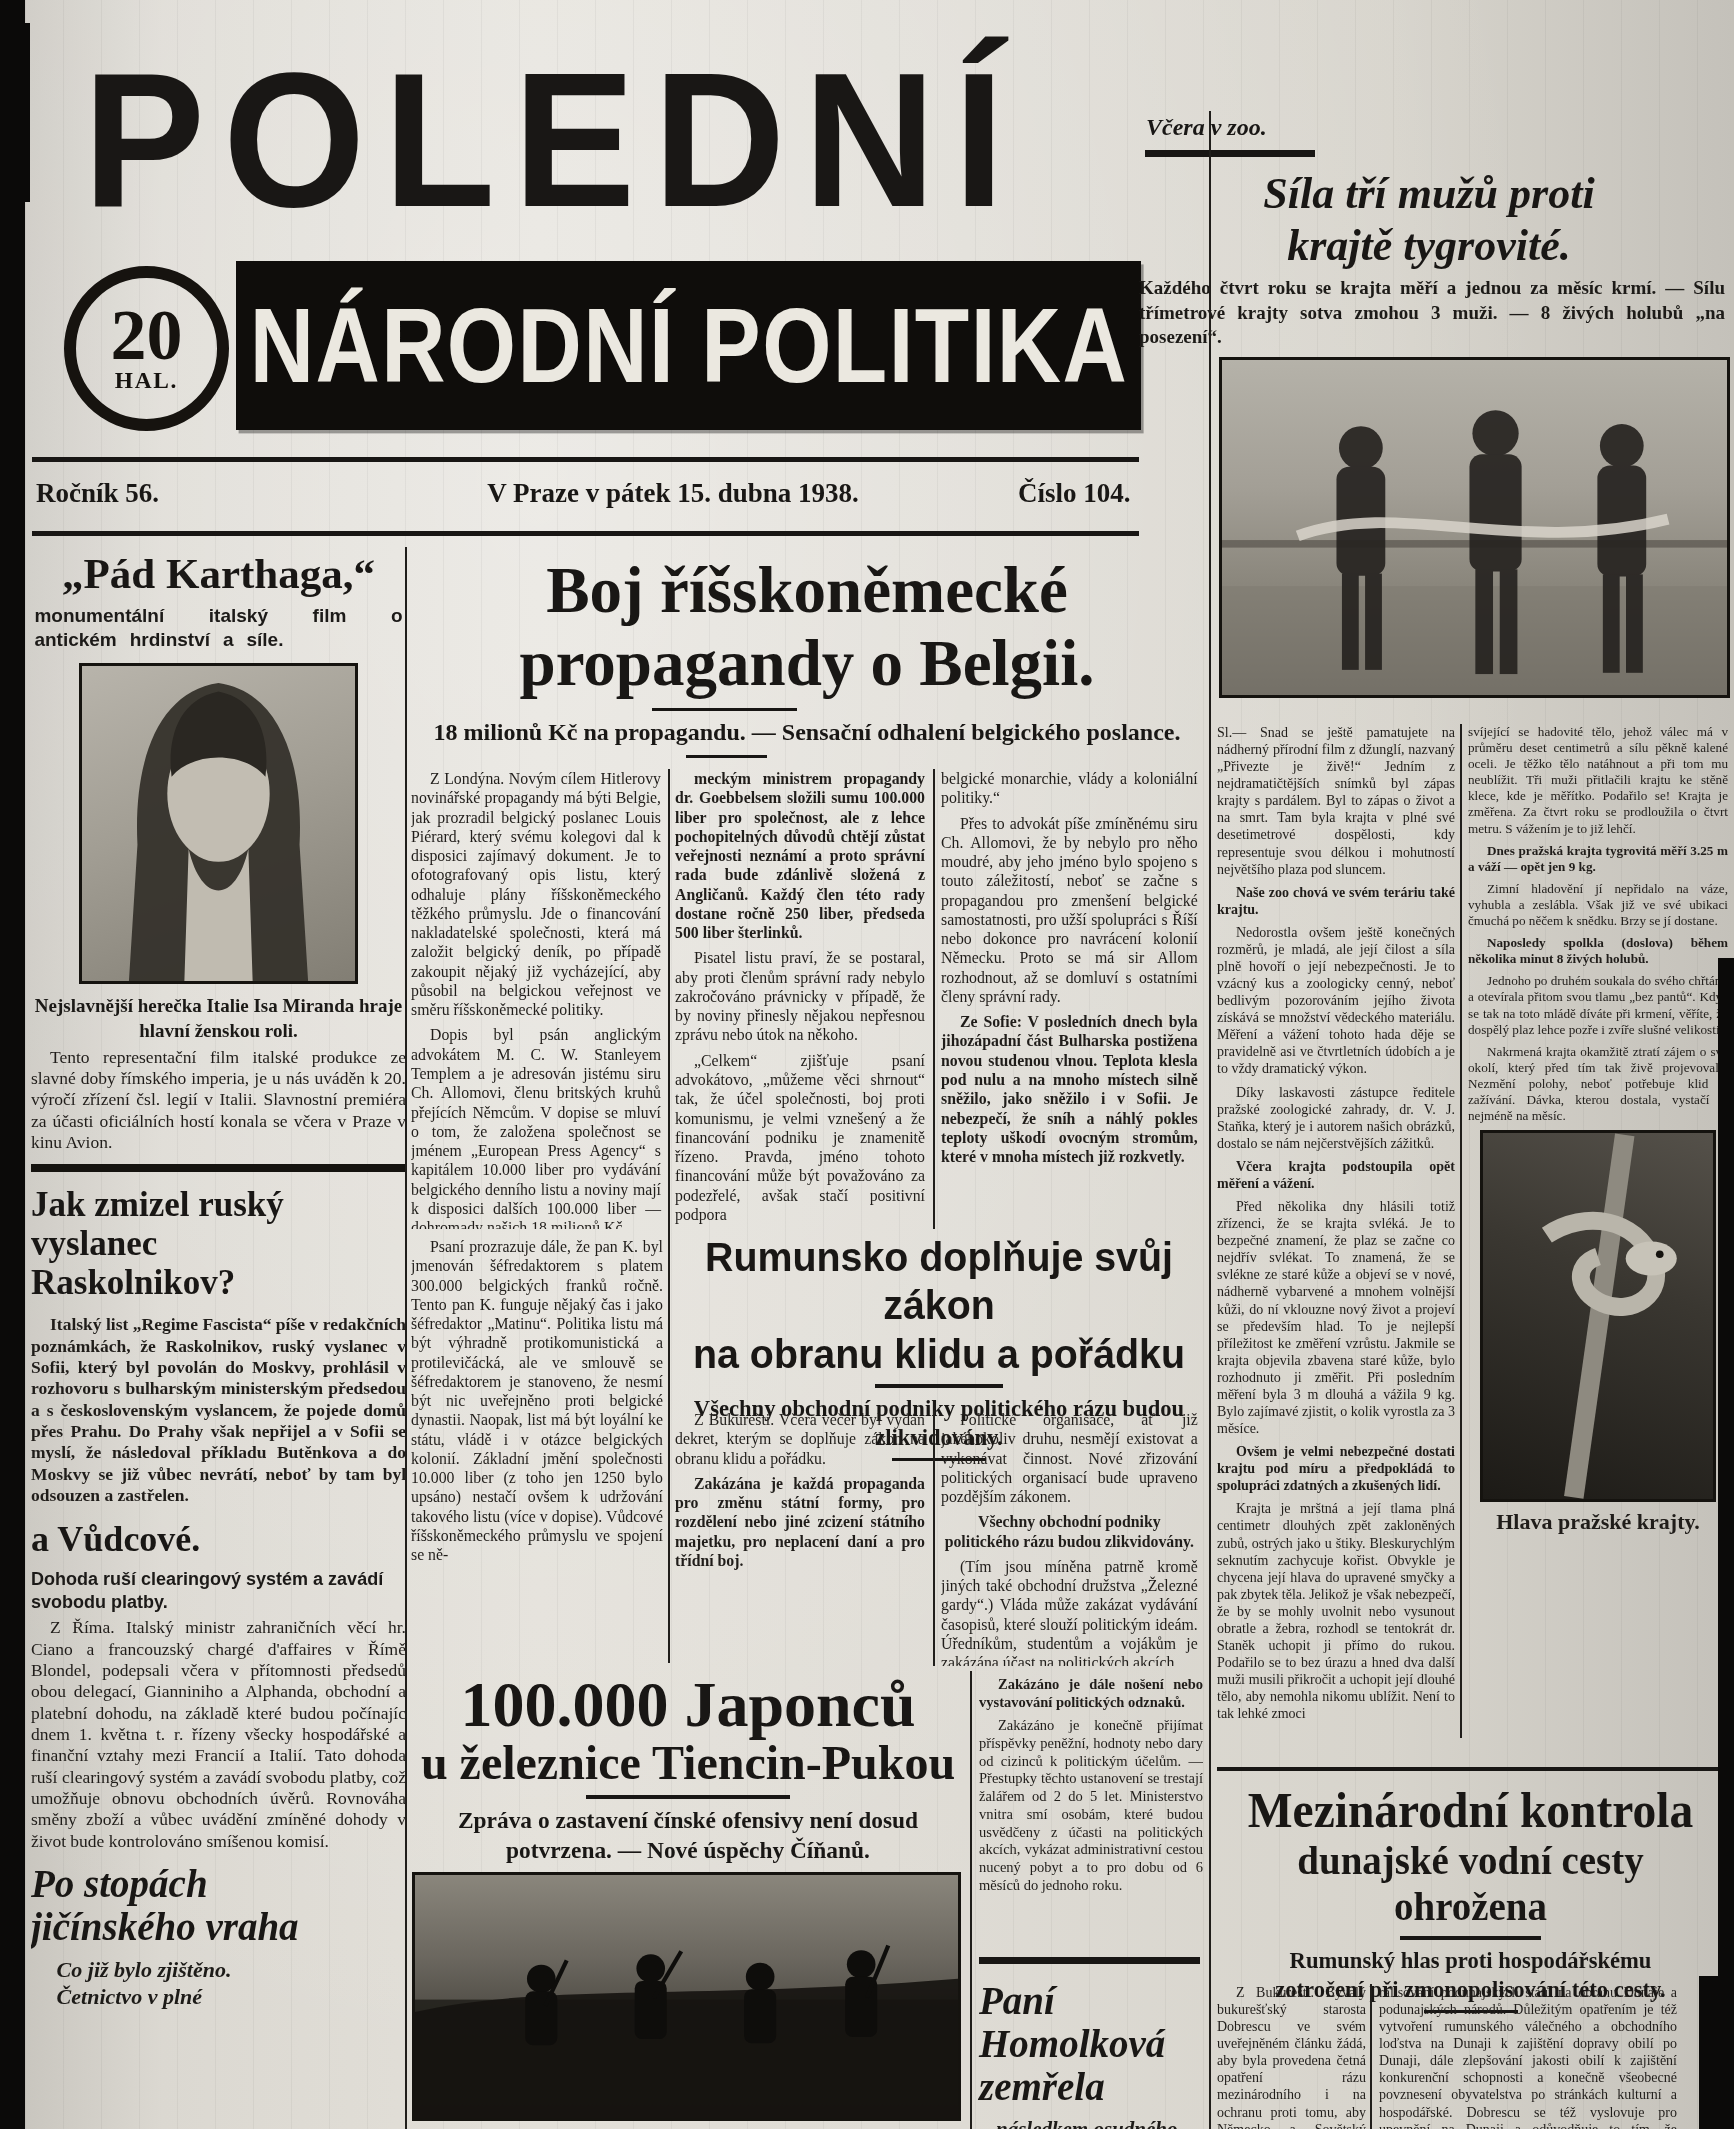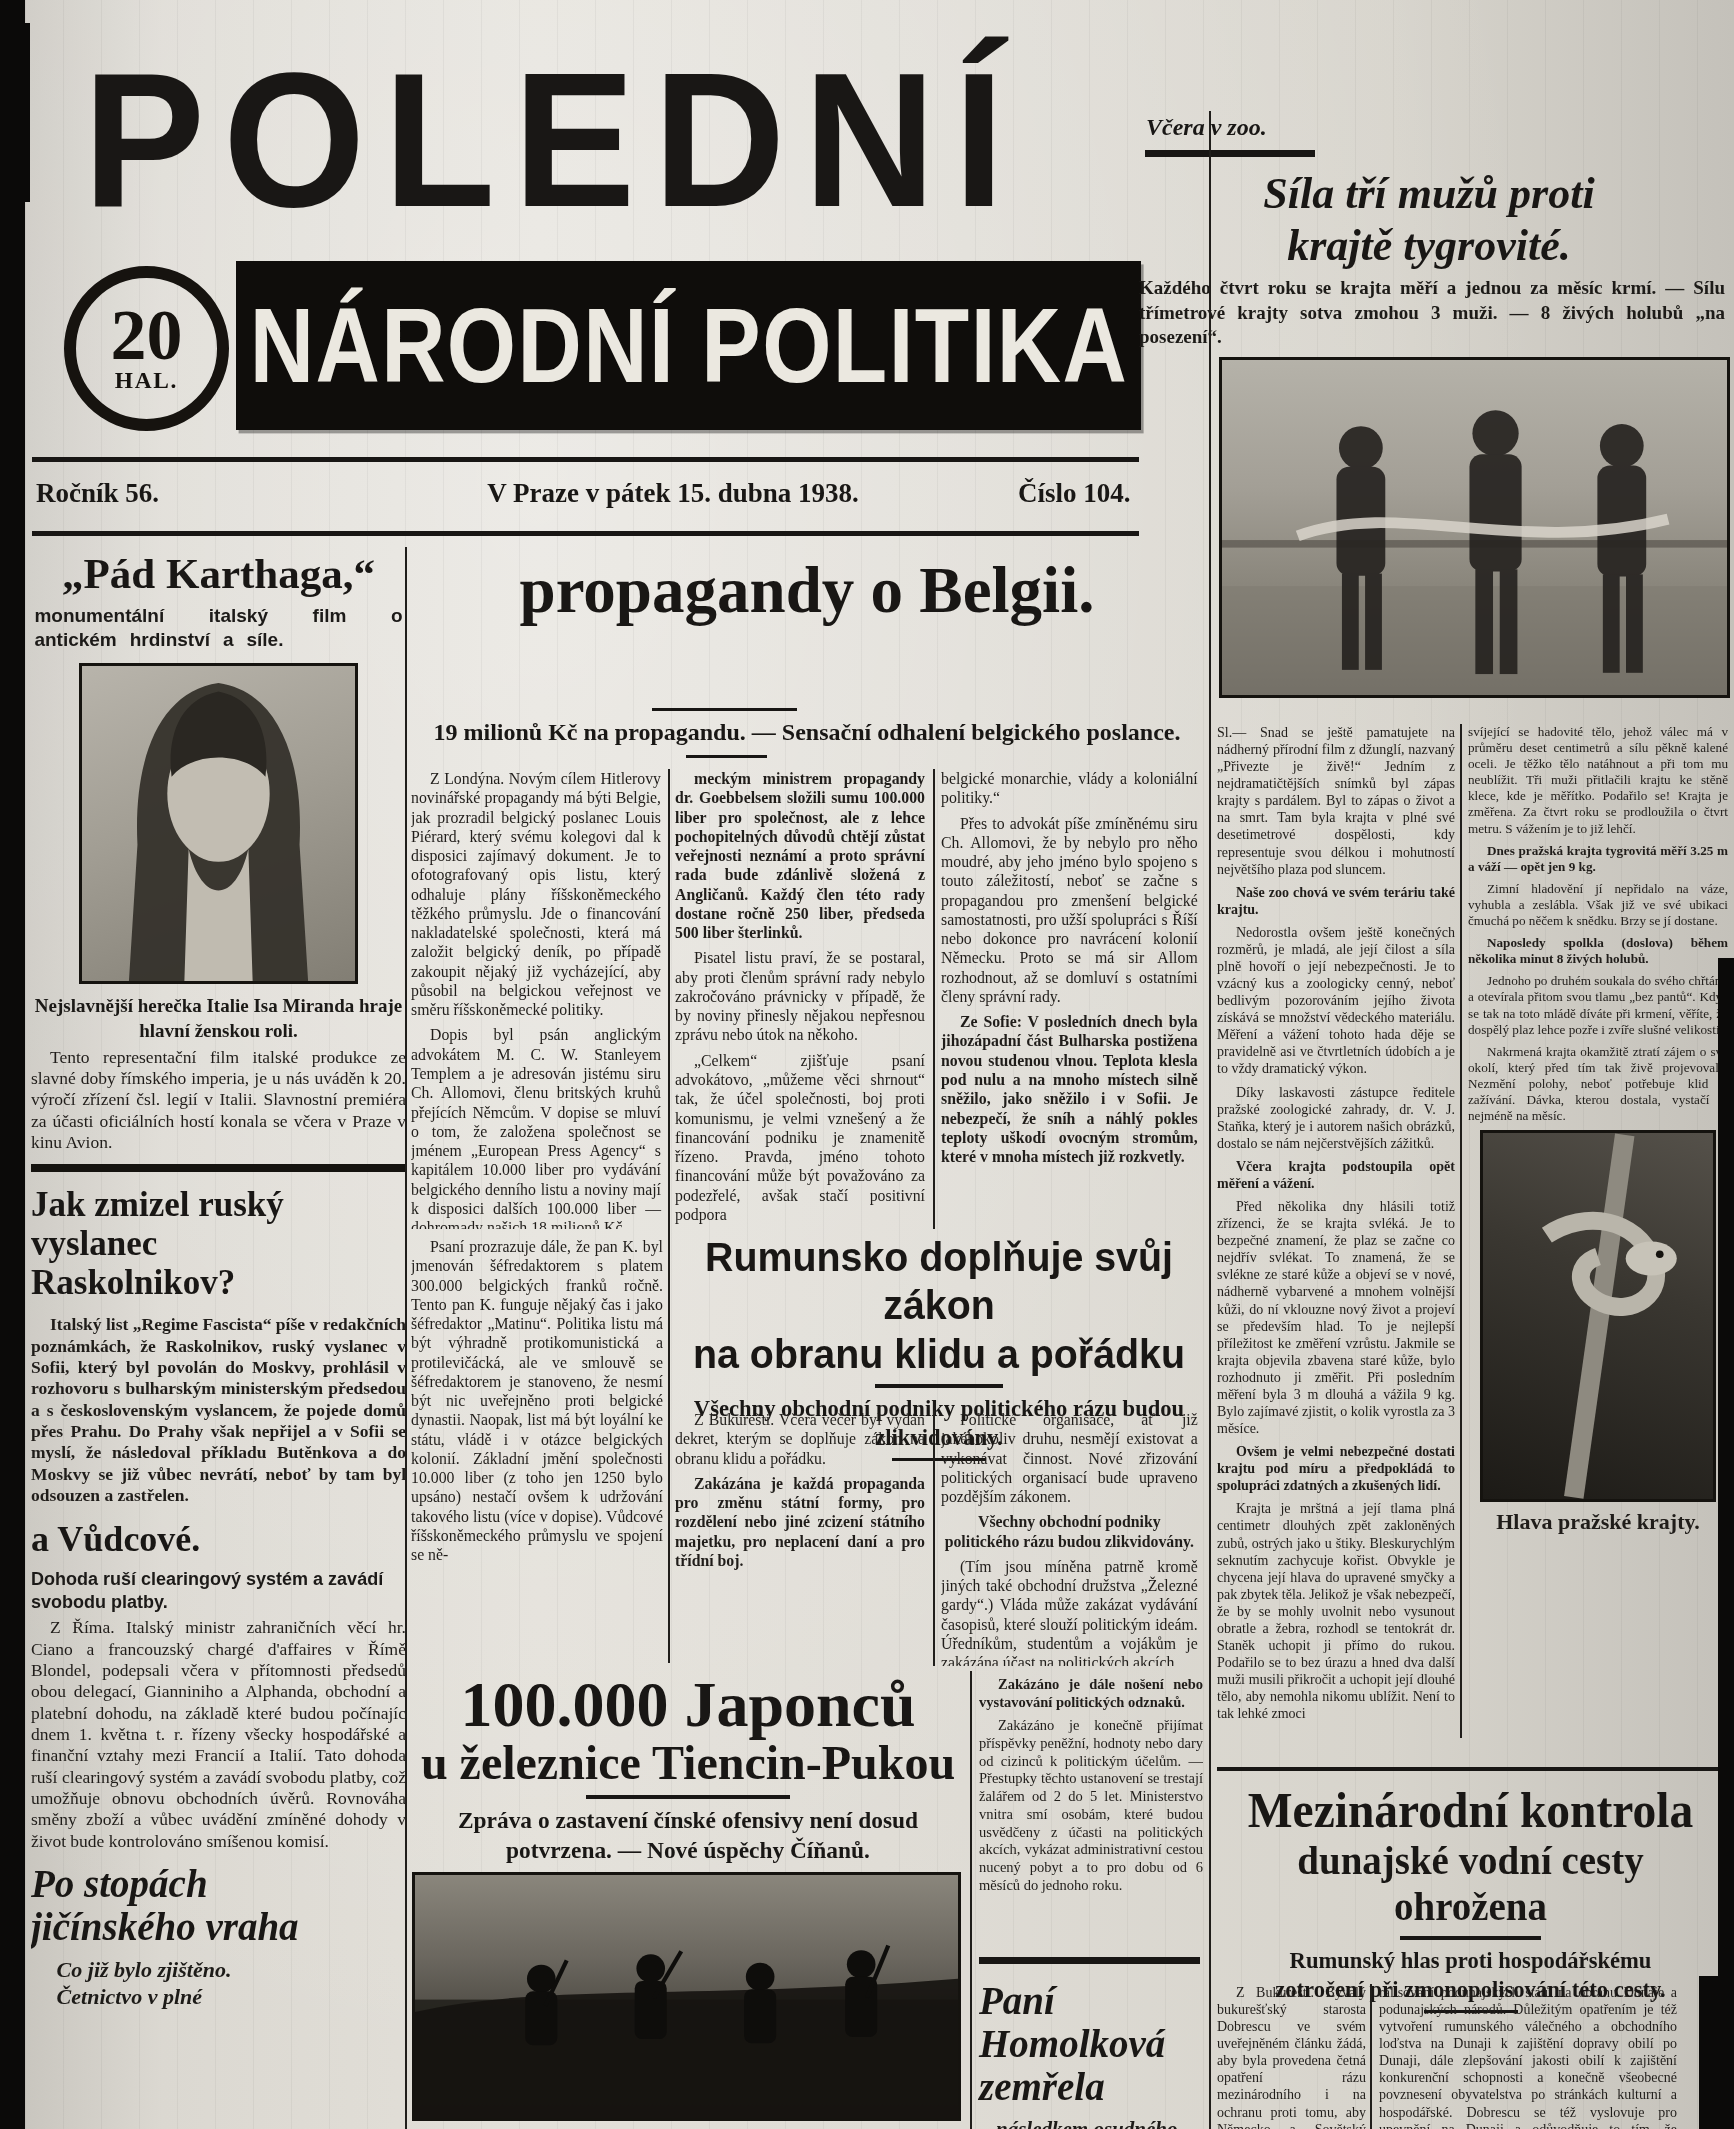--- a/index.html
+++ b/index.html
@@ -122,24 +122,25 @@
       <div>Co již bylo zjištěno.</div>
       <div>Četnictvo v plné</div>
 
     </div>
 
   </div>
 
   <div class="vrule" style="left:405px;top:547px;height:1827px;"></div>
 
   <div class="abs b ctr ink" style="left:411px;top:554px;width:792px;font-size:65px;line-height:1.12;">
+    <div>Boj říšskoněmecké</div>
     <div>propagandy o Belgii.</div>
   </div>
   <div class="hrule" style="left:652px;top:708px;width:145px;height:3.4px;"></div>
-  <div class="abs b ctr ink" style="left:411px;top:719px;width:792px;font-size:24px;">19 milionů Kč na propagandu. — Sensační odhalení belgického poslance.</div>
+  <div class="abs b ctr ink" style="left:411px;top:719px;width:792px;font-size:24px;">18 milionů Kč na propagandu. — Sensační odhalení belgického poslance.</div>
   <div class="hrule" style="left:686px;top:755px;width:81px;height:3px;"></div>
 
   <div class="abs col bodytext" style="left:411px;top:769px;width:256px;height:460px;font-size:15.8px;padding-right:6px;">
     <p class="para">Z Londýna. Novým cílem Hitlerovy novinářské propagandy má býti Belgie, jak prozradil belgický poslanec Louis Piérard, který svému kolegovi dal k disposici zajímavý dokument. Je to ofotografovaný opis listu, který odhaluje plány říšskoněmeckého těžkého průmyslu. Jde o financování nakladatelské společnosti, která má založit belgický deník, po případě zakoupit nějaký již vycházející, aby působil na belgickou veřejnost ve směru říšskoněmecké politiky.</p>
     <p class="para">Dopis byl psán anglickým advokátem M. C. W. Stanleyem Templem a je adresován jistému siru Ch. Allomovi, členu britských kruhů přejících Němcům. V dopise se mluví o tom, že založena společnost se jménem „European Press Agency“ s kapitálem 10.000 liber pro vydávání belgického denního listu a noviny mají k disposici dalších 100.000 liber — dohromady našich 18 milionů Kč.</p>
   </div>
   <div class="vrule" style="left:668px;top:769px;height:894px;"></div>
   <div class="abs col bodytext" style="left:675px;top:769px;width:256px;height:460px;font-size:15.8px;padding-right:6px;">
     <p class="para b" style="font-weight:600;">meckým ministrem propagandy dr. Goebbelsem složili sumu 100.000 liber pro společnost, ale z lehce pochopitelných důvodů chtějí zůstat veřejnosti neznámí a proto správní rada bude zdánlivě složená z Angličanů. Každý člen této rady dostane ročně 250 liber, předseda 500 liber šterlinků.</p>
     <p class="para">Pisatel listu praví, že se postaral, aby proti členům správní rady nebylo zakročováno právnicky v případě, že by noviny přinesly nějakou nepřesnou zprávu nebo útok na někoho.</p>

